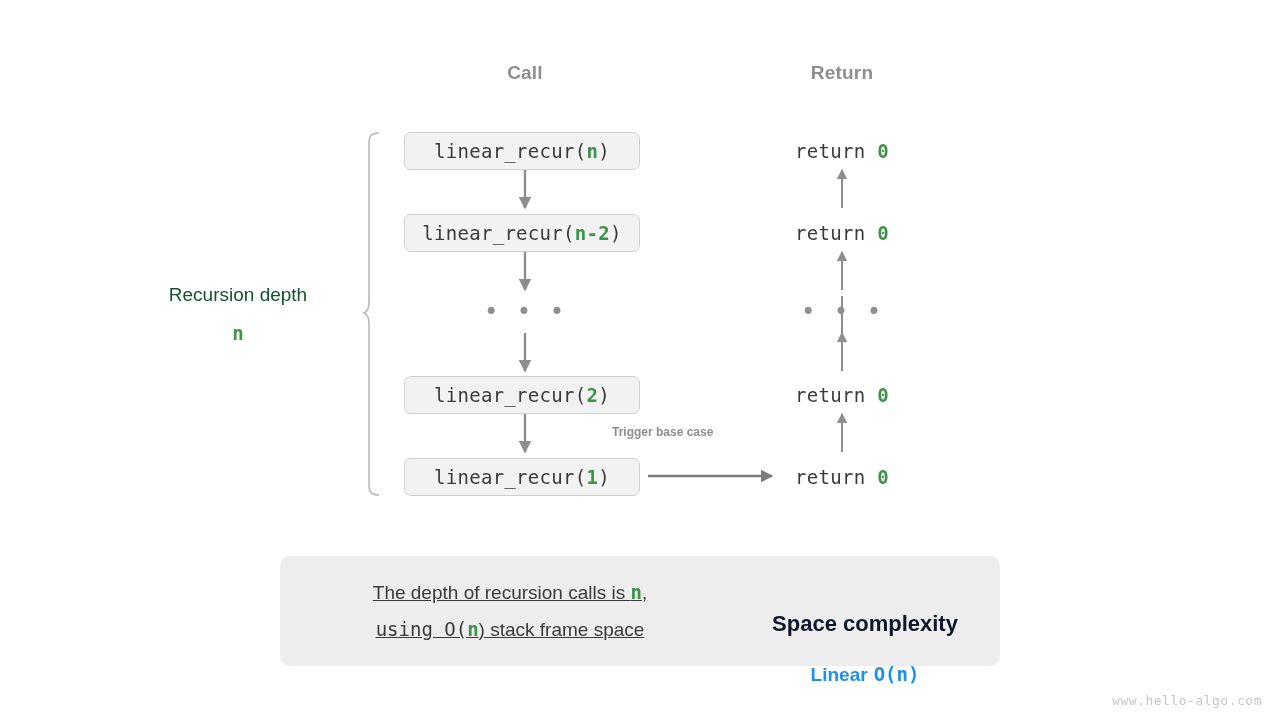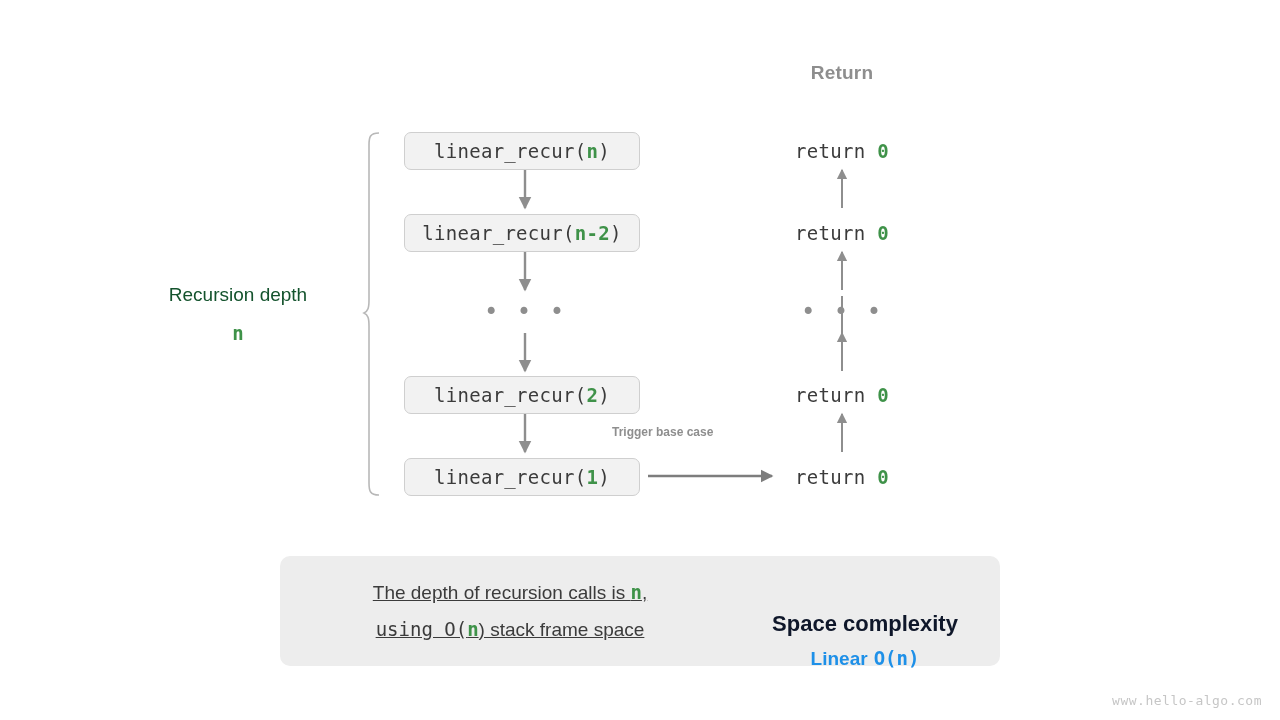--- a/index.html
+++ b/index.html
@@ -151,21 +151,21 @@
     text-align: center;
   }
   #summary-title {
     font-size: 22px;
     font-weight: bold;
     color: #0f172a;
     white-space: nowrap;
     margin-top: 35px;
   }
   #summary-value {
-    margin-top: 10px;
+    margin-top: 26px;
     font-size: 19px;
     font-weight: bold;
     color: #1e90e8;
     white-space: nowrap;
   }
   #summary-value .mono {
     font-family: "DejaVu Sans Mono", monospace;
     margin-left: 6px;
   }
 
@@ -230,20 +230,21 @@
 
     <g>
       <line x1="648" y1="476" x2="772" y2="476" stroke="#7d7d7d" stroke-width="2.4" marker-end="url(#arrowhead-big)"></line>
     </g>
 
     <g>
       <path d="M705,600 L730,600 L730,591 L750,606 L730,621 L730,612 L705,612 z" fill="#c9c9c9"></path>
     </g>
   </svg>
 
+  <div class="col-head" id="head-call">Call</div>
   <div class="col-head" id="head-return">Return</div>
 
   <div id="depth-label">Recursion depth</div>
   <div id="depth-var">n</div>
 
   <div class="call-box" style="top:132px">
     <span>linear_recur(</span>
       <span class="arg">n</span>
       <span>)</span>
   </div>

